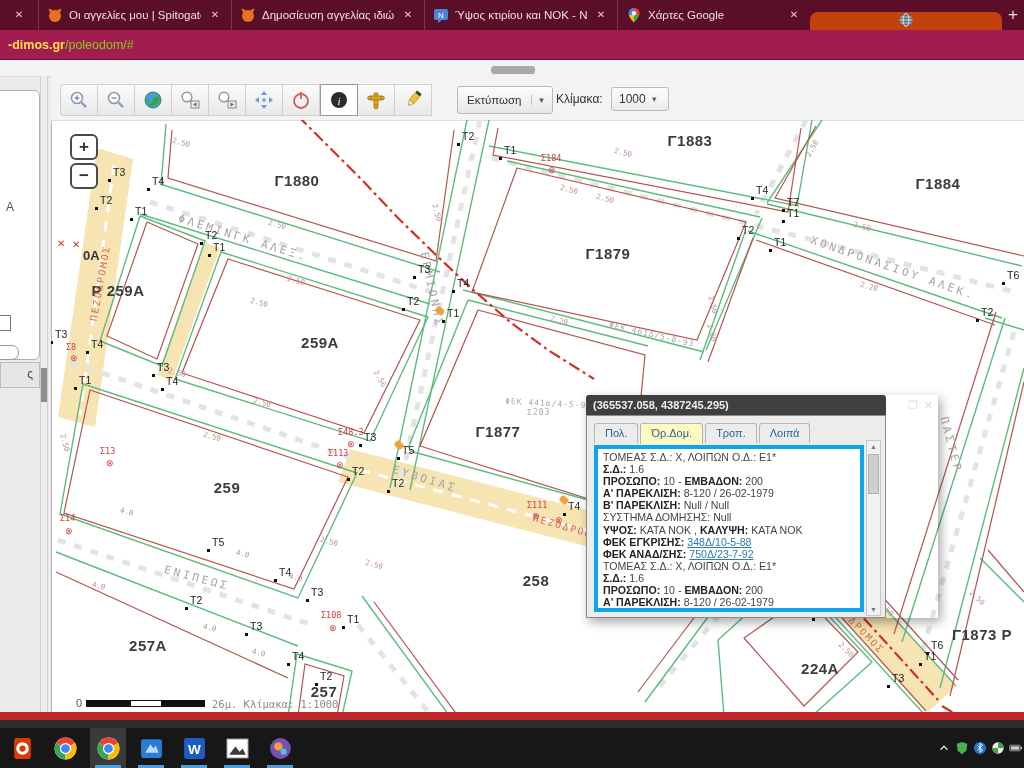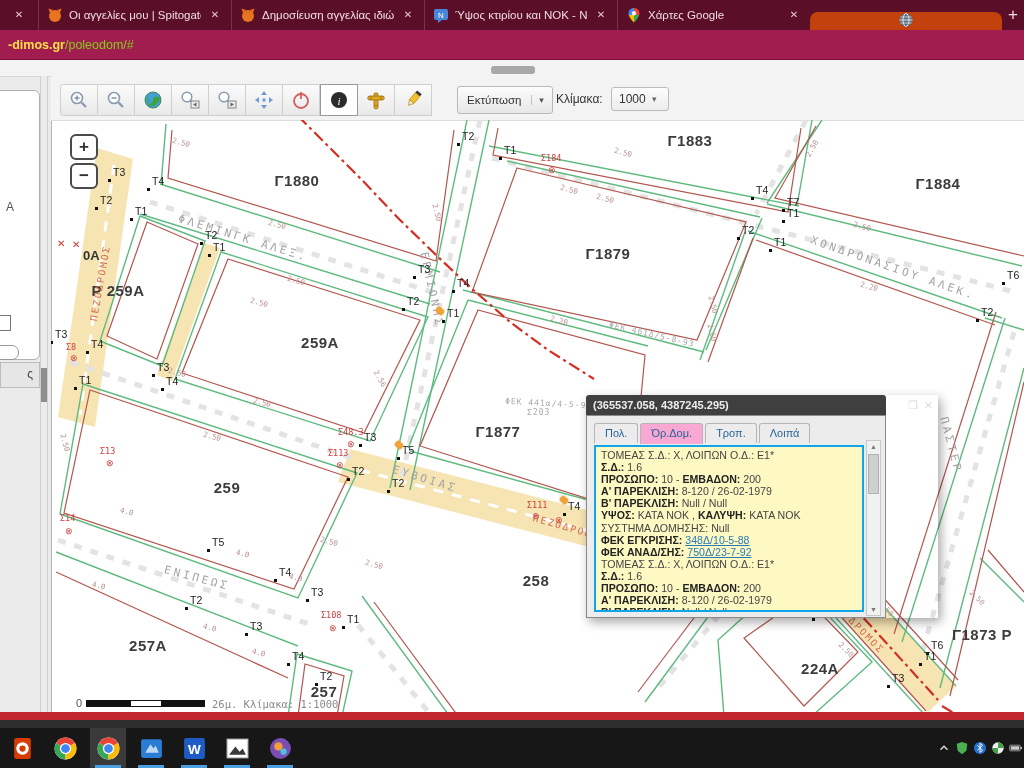--- a/index.html
+++ b/index.html
@@ -66,22 +66,22 @@
   #sb0{position:absolute;left:0;top:0;font-size:11px;color:#555;}
   .sbseg{position:absolute;top:3px;height:7px;box-sizing:border-box;}
   #sblabel{position:absolute;left:136px;top:1px;font-family:"DejaVu Sans Mono",monospace;font-size:10.5px;color:#8a8a8a;white-space:nowrap;}
   
   #popup{position:absolute;left:586px;top:375px;width:352px;height:223px;z-index:50;box-shadow:3px 4px 10px rgba(0,0,0,.35);margin-top:20px;}
   #ptitle{position:absolute;left:0;top:0;width:300px;height:20px;background:#3f3f3f;border-radius:3px 3px 0 0;color:#eee;font-size:11px;font-weight:bold;line-height:20px;padding-left:7px;box-sizing:border-box;}
   #pctrl{position:absolute;right:5px;top:0;height:20px;display:flex;gap:6px;align-items:center;color:#ddd;font-size:11px;}
   #pbody{position:absolute;left:0;top:20px;width:300px;height:203px;background:#ececec;border:1px solid #8a8a8a;box-sizing:border-box;}
   #ptabs{position:absolute;left:7px;top:7px;display:flex;gap:2px;}
   .ptab{padding:3px 10px 4px;font-size:11px;color:#2a6496;background:#ececec;border:1px solid #b5b5b5;border-bottom:none;border-radius:3px 3px 0 0;}
-  .ptab.active{background:#f9a8d4;position:relative;z-index:2;margin-bottom:-1px;padding-bottom:5px;}
-  #pcontent{position:absolute;left:7px;top:29px;width:270px;height:167px;background:#fef9c3;border:2px solid #0ea5e9;box-sizing:border-box;overflow:hidden;padding:2px 0 0 5px;}
+  .ptab.active{background:#fef9c3;position:relative;z-index:2;margin-bottom:-1px;padding-bottom:5px;}
+  #pcontent{position:absolute;left:7px;top:29px;width:270px;height:167px;background:#ffffff;border:4px solid #0ea5e9;box-sizing:border-box;overflow:hidden;padding:2px 0 0 5px;}
   .prow{font-size:10.6px;line-height:12.1px;color:#444;white-space:nowrap;}
   .prow .b{font-weight:bold;color:#222;}
   .prow .lnk{color:#2a7ab8;text-decoration:underline;}
   #pscroll{position:absolute;right:4px;top:24px;width:15px;height:176px;background:#f1f1f1;border:1px solid #c8c8c8;box-sizing:border-box;}
   .parr{position:absolute;left:0;width:13px;text-align:center;font-size:7px;color:#777;}
   #pthumb{position:absolute;left:1px;top:13px;width:11px;height:40px;background:#cfcfcf;border:1px solid #b0b0b0;box-sizing:border-box;}
   
   #redband{position:absolute;left:0;top:712px;width:1024px;height:8px;background:#c1272d;}
   #darkstrip{position:absolute;left:0;top:720px;width:1024px;height:8px;background:#2e2e2e;}
   #taskbar{position:absolute;left:0;top:728px;width:1024px;height:40px;background:#171717;}
@@ -556,22 +556,22 @@
           <div class="ptab active">Όρ.Δομ.</div>
           <div class="ptab">Τροπ.</div>
           <div class="ptab">Λοιπά</div>
         </div>
       <div id="pcontent">
           <div class="prow"><span>ΤΟΜΕΑΣ Σ.Δ.: Χ, ΛΟΙΠΩΝ Ο.Δ.: Ε1*</span></div>
           <div class="prow"><span class="b">Σ.Δ.:</span><span> 1.6</span></div>
           <div class="prow"><span class="b">ΠΡΟΣΩΠΟ:</span><span> 10 - </span><span class="b">ΕΜΒΑΔΟΝ:</span><span> 200</span></div>
           <div class="prow"><span class="b">Α' ΠΑΡΕΚΛΙΣΗ:</span><span> 8-120 / 26-02-1979</span></div>
           <div class="prow"><span class="b">Β' ΠΑΡΕΚΛΙΣΗ:</span><span> Null / Null</span></div>
+          <div class="prow"><span>ΣΥΣΤΗΜΑ ΔΟΜΗΣΗΣ: Null</span></div>
           <div class="prow"><span class="b">ΥΨΟΣ:</span><span> ΚΑΤΑ ΝΟΚ , </span><span class="b">ΚΑΛΥΨΗ:</span><span> ΚΑΤΑ ΝΟΚ</span></div>
-          <div class="prow"><span>ΣΥΣΤΗΜΑ ΔΟΜΗΣΗΣ: Null</span></div>
           <div class="prow"><span class="b">ΦΕΚ ΕΓΚΡΙΣΗΣ:</span><span> </span><span class="lnk">348Δ/10-5-88</span></div>
           <div class="prow"><span class="b">ΦΕΚ ΑΝΑΔ/ΣΗΣ:</span><span> </span><span class="lnk">750Δ/23-7-92</span></div>
           <div class="prow"><span>ΤΟΜΕΑΣ Σ.Δ.: Χ, ΛΟΙΠΩΝ Ο.Δ.: Ε1*</span></div>
           <div class="prow"><span class="b">Σ.Δ.:</span><span> 1.6</span></div>
           <div class="prow"><span class="b">ΠΡΟΣΩΠΟ:</span><span> 10 - </span><span class="b">ΕΜΒΑΔΟΝ:</span><span> 200</span></div>
           <div class="prow"><span class="b">Α' ΠΑΡΕΚΛΙΣΗ:</span><span> 8-120 / 26-02-1979</span></div>
           <div class="prow"><span class="b">Β' ΠΑΡΕΚΛΙΣΗ:</span><span> Null / Null</span></div>
         </div>
       <div id="pscroll">
         <span class="parr" style="top:2px;">▲</span>

